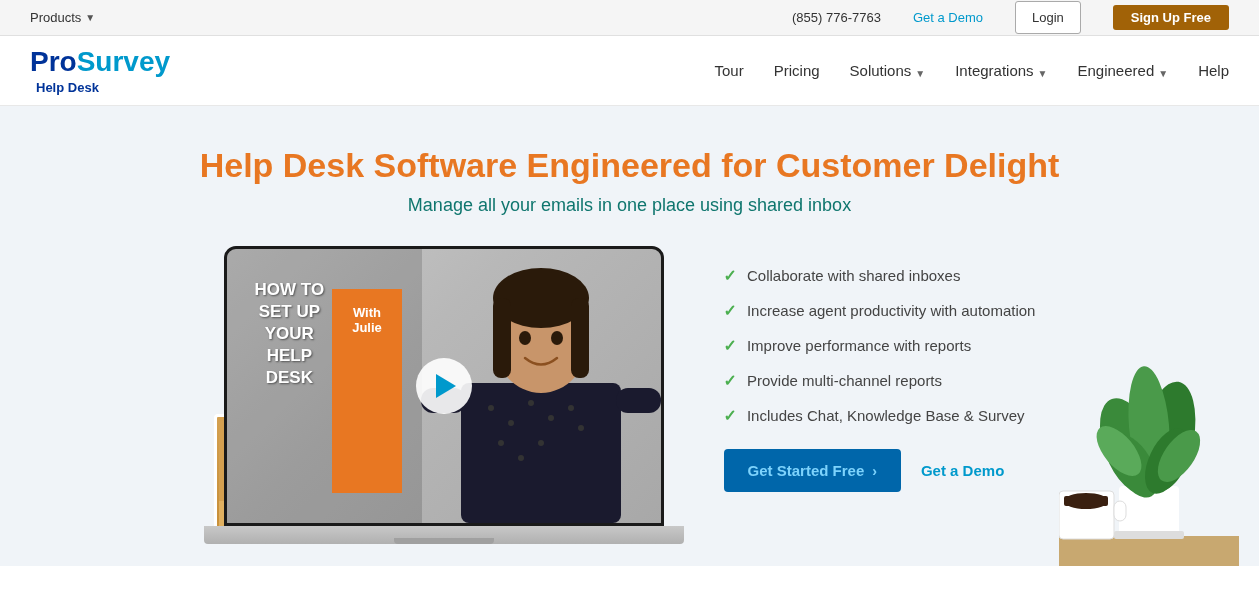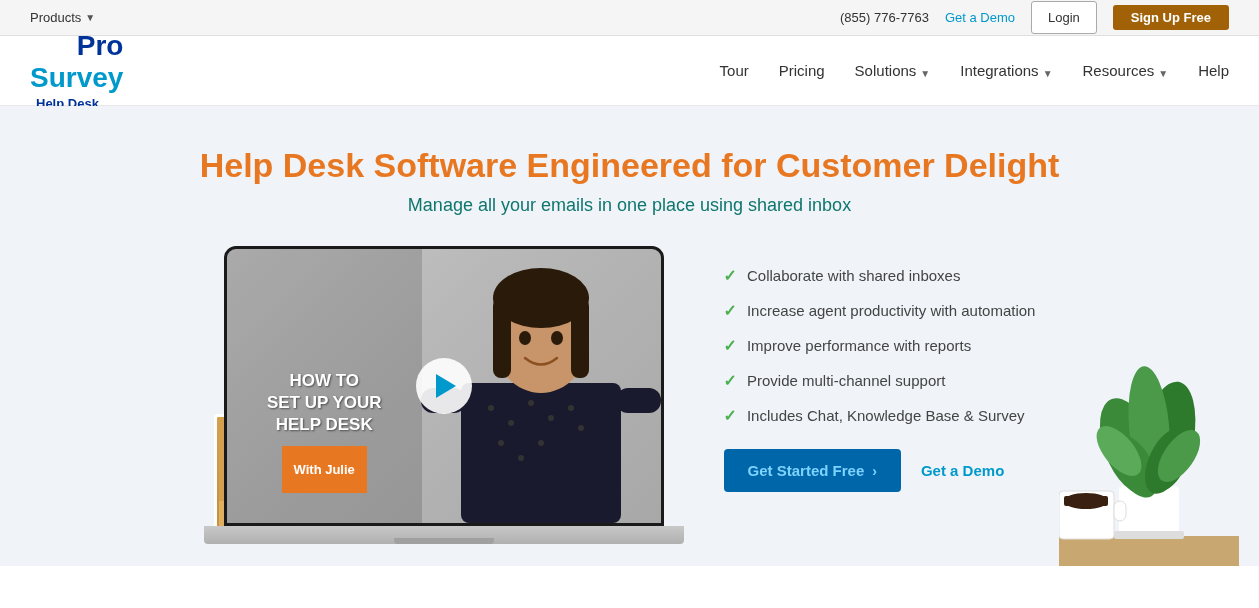--- a/index.html
+++ b/index.html
@@ -12,21 +12,21 @@
       display: flex;
       align-items: center;
       justify-content: space-between;
       padding: 0 30px;
       height: 36px;
       font-size: 13px;
     }
     .top-bar-left { display: flex; align-items: center; gap: 4px; color: #333; font-size: 13px; }
     .top-bar-left span { font-weight: 500; }
     .top-bar-left .dropdown-arrow { font-size: 10px; color: #555; }
-    .top-bar-right { display: flex; align-items: center; gap: 16px; }
+    .top-bar-right { display: flex; align-items: center; gap: 32px; }
     .top-bar-phone { color: #333; font-size: 13px; font-weight: 500; }
     .top-bar-demo { color: #0099cc; font-size: 13px; text-decoration: none; cursor: pointer; }
     .top-bar-login {
       border: 1px solid #aaa;
       padding: 8px 16px;
       border-radius: 3px;
       background: #fff;
       color: #333;
       font-size: 13px;
       cursor: pointer;
@@ -46,21 +46,21 @@
     .nav-bar {
       display: flex;
       align-items: center;
       justify-content: space-between;
       padding: 10px 30px;
       background: #fff;
       border-bottom: 1px solid #e8e8e8;
       height: 70px;
     }
     .logo-area { display: flex; flex-direction: column; align-items: flex-start; }
-    .logo-text { display: flex; align-items: flex-end; flex-direction: column; }
+    .logo-text { display: flex; align-items: center; }
     .logo-pro { color: #003399; font-size: 28px; font-weight: 900; }
     .logo-profs { color: #0099cc; font-size: 28px; font-weight: 900; }
     .logo-sub { color: #003399; font-size: 13px; font-weight: 600; margin-left: 6px; margin-top: 2px; }
     .nav-links { display: flex; align-items: center; gap: 30px; }
     .nav-link { color: #333; font-size: 15px; text-decoration: none; cursor: pointer; display: flex; align-items: flex-end; gap: 4px; }
     .nav-link .arrow { font-size: 10px; color: #666; }
 
     
     .hero {
       background: #f0f4f8;
@@ -110,24 +110,22 @@
       height: 100%;
       background: linear-gradient(135deg, #c8c8c8 0%, #b8b8b8 40%, #a8a8a8 100%);
       display: flex;
       position: relative;
       overflow: hidden;
     }
     .screen-left {
       width: 45%;
       padding: 30px 20px;
       display: flex;
-      flex-direction: column;
       justify-content: flex-end;
       background: rgba(0,0,0,0.15);
-      align-items: center;
     }
     .screen-title { color: #fff; font-size: 17px; font-weight: 900; line-height: 1.3; text-shadow: 1px 1px 2px rgba(0,0,0,0.5); }
     .screen-badge {
       background: #e87722;
       color: #fff;
       padding: 16px 12px;
       font-size: 13px;
       font-weight: 600;
       margin-top: 10px;
       display: inline-block;
@@ -291,21 +289,21 @@
     </a>
     <a class="nav-link">
       <span>Solutions</span>
       <span class="arrow">▼</span>
     </a>
     <a class="nav-link">
       <span>Integrations</span>
       <span class="arrow">▼</span>
     </a>
     <a class="nav-link">
-      <span>Resources</span>
+      <span>Engineered</span>
       <span class="arrow">▼</span>
     </a>
     <a class="nav-link">
       <span>Help</span>
     </a>
   </nav>
 </div>
 
 <div class="hero">
   <h1 class="hero-title">Help Desk Software Engineered for Customer Delight</h1>
@@ -392,21 +390,21 @@
       <div class="feature-item">
         <span class="check-icon">✓</span>
         <span>Increase agent productivity with automation</span>
       </div>
       <div class="feature-item">
         <span class="check-icon">✓</span>
         <span>Improve performance with reports</span>
       </div>
       <div class="feature-item">
         <span class="check-icon">✓</span>
-        <span>Provide multi-channel support</span>
+        <span>Provide multi-channel reports</span>
       </div>
       <div class="feature-item">
         <span class="check-icon">✓</span>
         <span>Includes Chat, Knowledge Base &amp; Survey</span>
       </div>
 
       <div class="cta-buttons">
         <button class="btn-primary">
           <span>Get Started Free</span>
           <span class="arrow">›</span>

